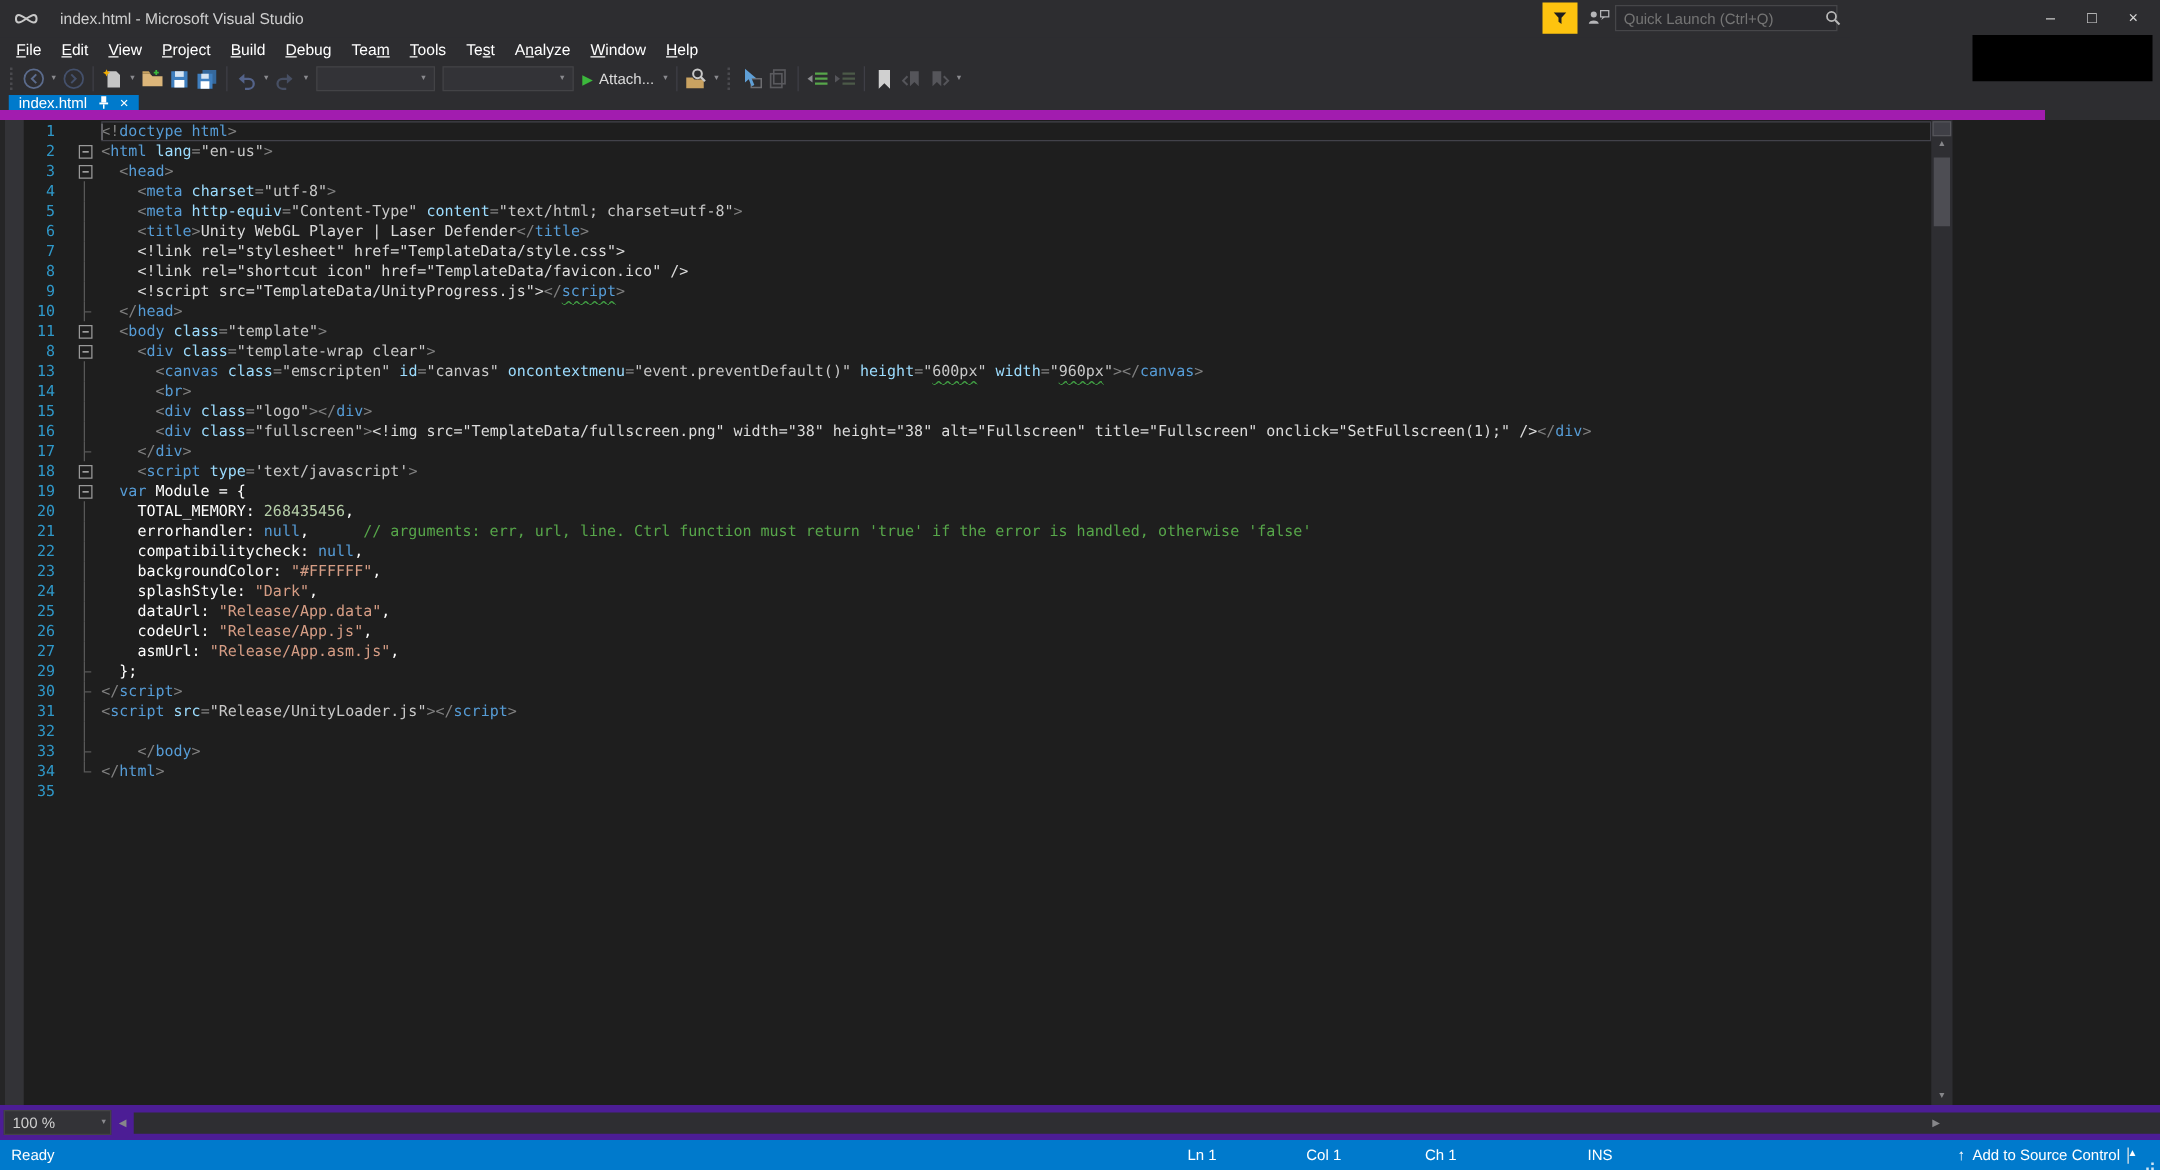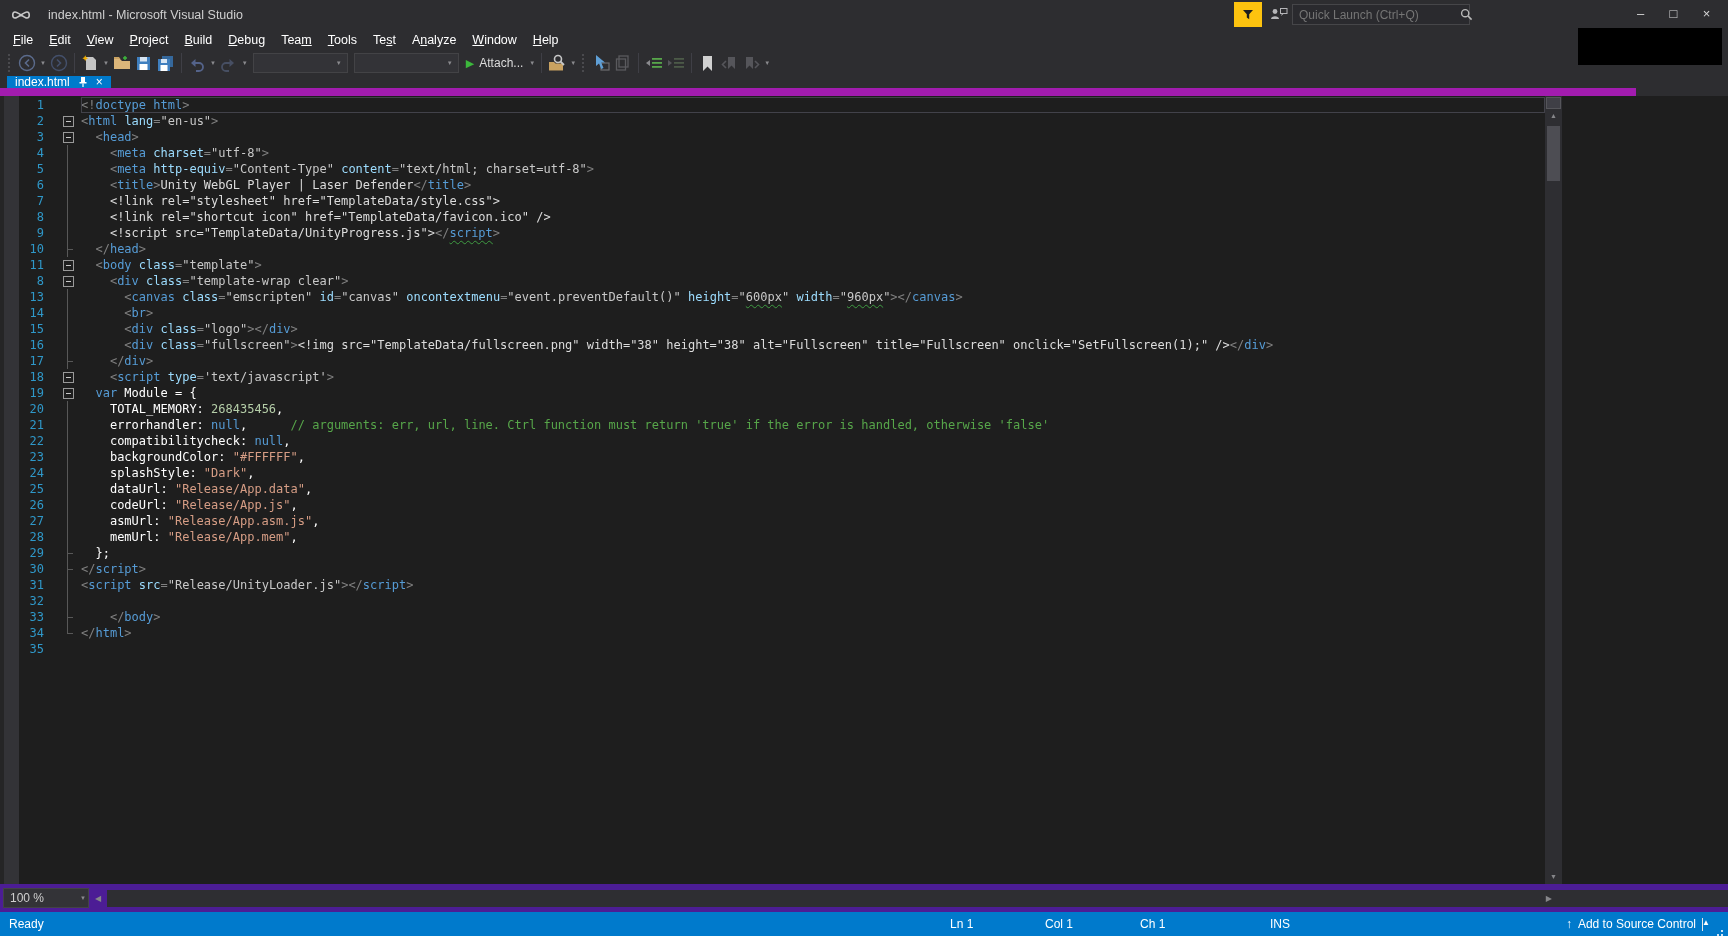--- a/index.html
+++ b/index.html
@@ -341,21 +341,20 @@
       <div class="code-line"><span class="ln">18</span><span class="outline ol-box"></span><span class="lbody">    <span class="tk-delim">&lt;</span><span class="tk-tag">script</span><span class="tk-text"> </span><span class="tk-attr">type</span><span class="tk-delim">=</span><span class="tk-val">'text/javascript'</span><span class="tk-delim">&gt;</span></span></div>
       <div class="code-line"><span class="ln">19</span><span class="outline ol-box"></span><span class="lbody">  <span class="tk-kw">var</span><span class="tk-plain"> Module = {</span></span></div>
       <div class="code-line"><span class="ln">20</span><span class="outline ol-line"></span><span class="lbody">    <span class="tk-plain">TOTAL_MEMORY: </span><span class="tk-num">268435456</span><span class="tk-plain">,</span></span></div>
       <div class="code-line"><span class="ln">21</span><span class="outline ol-line"></span><span class="lbody">    <span class="tk-plain">errorhandler: </span><span class="tk-kw">null</span><span class="tk-plain">,      </span><span class="tk-com">// arguments: err, url, line. Ctrl function must return 'true' if the error is handled, otherwise 'false'</span></span></div>
       <div class="code-line"><span class="ln">22</span><span class="outline ol-line"></span><span class="lbody">    <span class="tk-plain">compatibilitycheck: </span><span class="tk-kw">null</span><span class="tk-plain">,</span></span></div>
       <div class="code-line"><span class="ln">23</span><span class="outline ol-line"></span><span class="lbody">    <span class="tk-plain">backgroundColor: </span><span class="tk-str">"#FFFFFF"</span><span class="tk-plain">,</span></span></div>
       <div class="code-line"><span class="ln">24</span><span class="outline ol-line"></span><span class="lbody">    <span class="tk-plain">splashStyle: </span><span class="tk-str">"Dark"</span><span class="tk-plain">,</span></span></div>
       <div class="code-line"><span class="ln">25</span><span class="outline ol-line"></span><span class="lbody">    <span class="tk-plain">dataUrl: </span><span class="tk-str">"Release/App.data"</span><span class="tk-plain">,</span></span></div>
       <div class="code-line"><span class="ln">26</span><span class="outline ol-line"></span><span class="lbody">    <span class="tk-plain">codeUrl: </span><span class="tk-str">"Release/App.js"</span><span class="tk-plain">,</span></span></div>
       <div class="code-line"><span class="ln">27</span><span class="outline ol-line"></span><span class="lbody">    <span class="tk-plain">asmUrl: </span><span class="tk-str">"Release/App.asm.js"</span><span class="tk-plain">,</span></span></div>
-      <div class="code-line"><span class="ln">28</span><span class="outline ol-line"></span><span class="lbody">    <span class="tk-plain">memUrl: </span><span class="tk-str">"Release/App.mem"</span><span class="tk-plain">,</span></span></div>
       <div class="code-line"><span class="ln">29</span><span class="outline ol-endline"></span><span class="lbody">  <span class="tk-plain">};</span></span></div>
       <div class="code-line"><span class="ln">30</span><span class="outline ol-endline"></span><span class="lbody"><span class="tk-delim">&lt;/</span><span class="tk-tag">script</span><span class="tk-delim">&gt;</span></span></div>
       <div class="code-line"><span class="ln">31</span><span class="outline ol-line"></span><span class="lbody"><span class="tk-delim">&lt;</span><span class="tk-tag">script</span><span class="tk-text"> </span><span class="tk-attr">src</span><span class="tk-delim">=</span><span class="tk-val">"Release/UnityLoader.js"</span><span class="tk-delim">&gt;</span><span class="tk-delim">&lt;/</span><span class="tk-tag">script</span><span class="tk-delim">&gt;</span></span></div>
       <div class="code-line"><span class="ln">32</span><span class="outline ol-line"></span><span class="lbody"></span></div>
       <div class="code-line"><span class="ln">33</span><span class="outline ol-endline"></span><span class="lbody">    <span class="tk-delim">&lt;/</span><span class="tk-tag">body</span><span class="tk-delim">&gt;</span></span></div>
       <div class="code-line"><span class="ln">34</span><span class="outline ol-end"></span><span class="lbody"><span class="tk-delim">&lt;/</span><span class="tk-tag">html</span><span class="tk-delim">&gt;</span></span></div>
       <div class="code-line"><span class="ln">35</span><span class="outline ol-none"></span><span class="lbody"></span></div>
     </div>
 
   <div class="vscroll">

